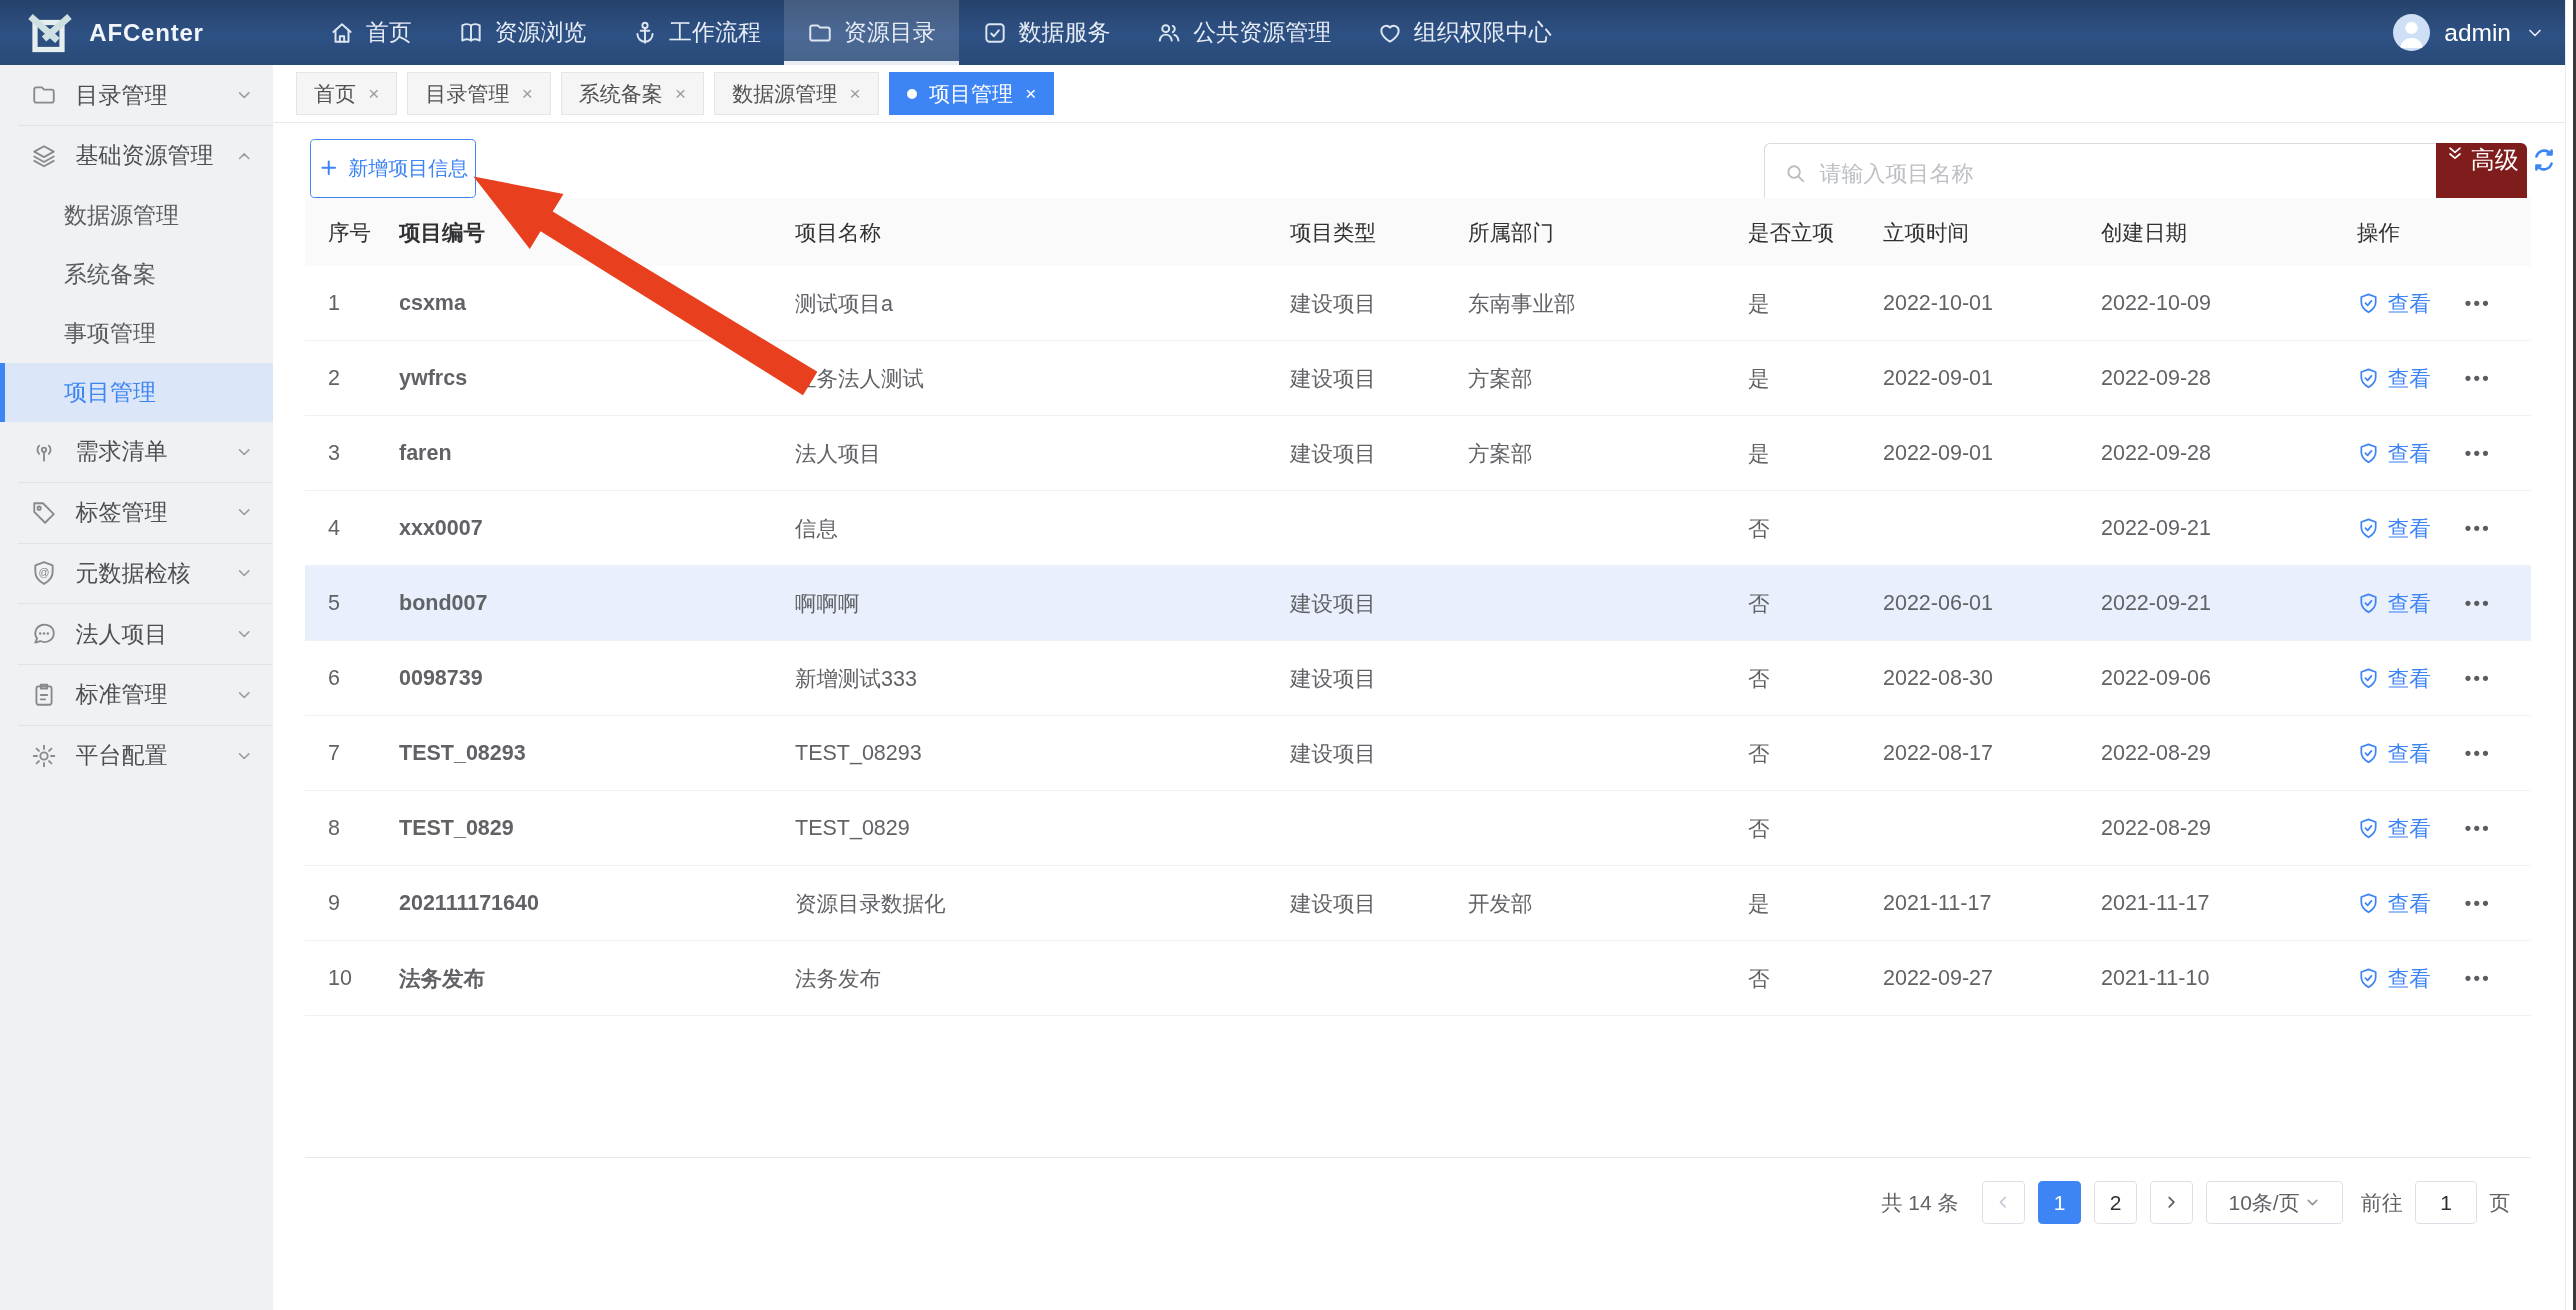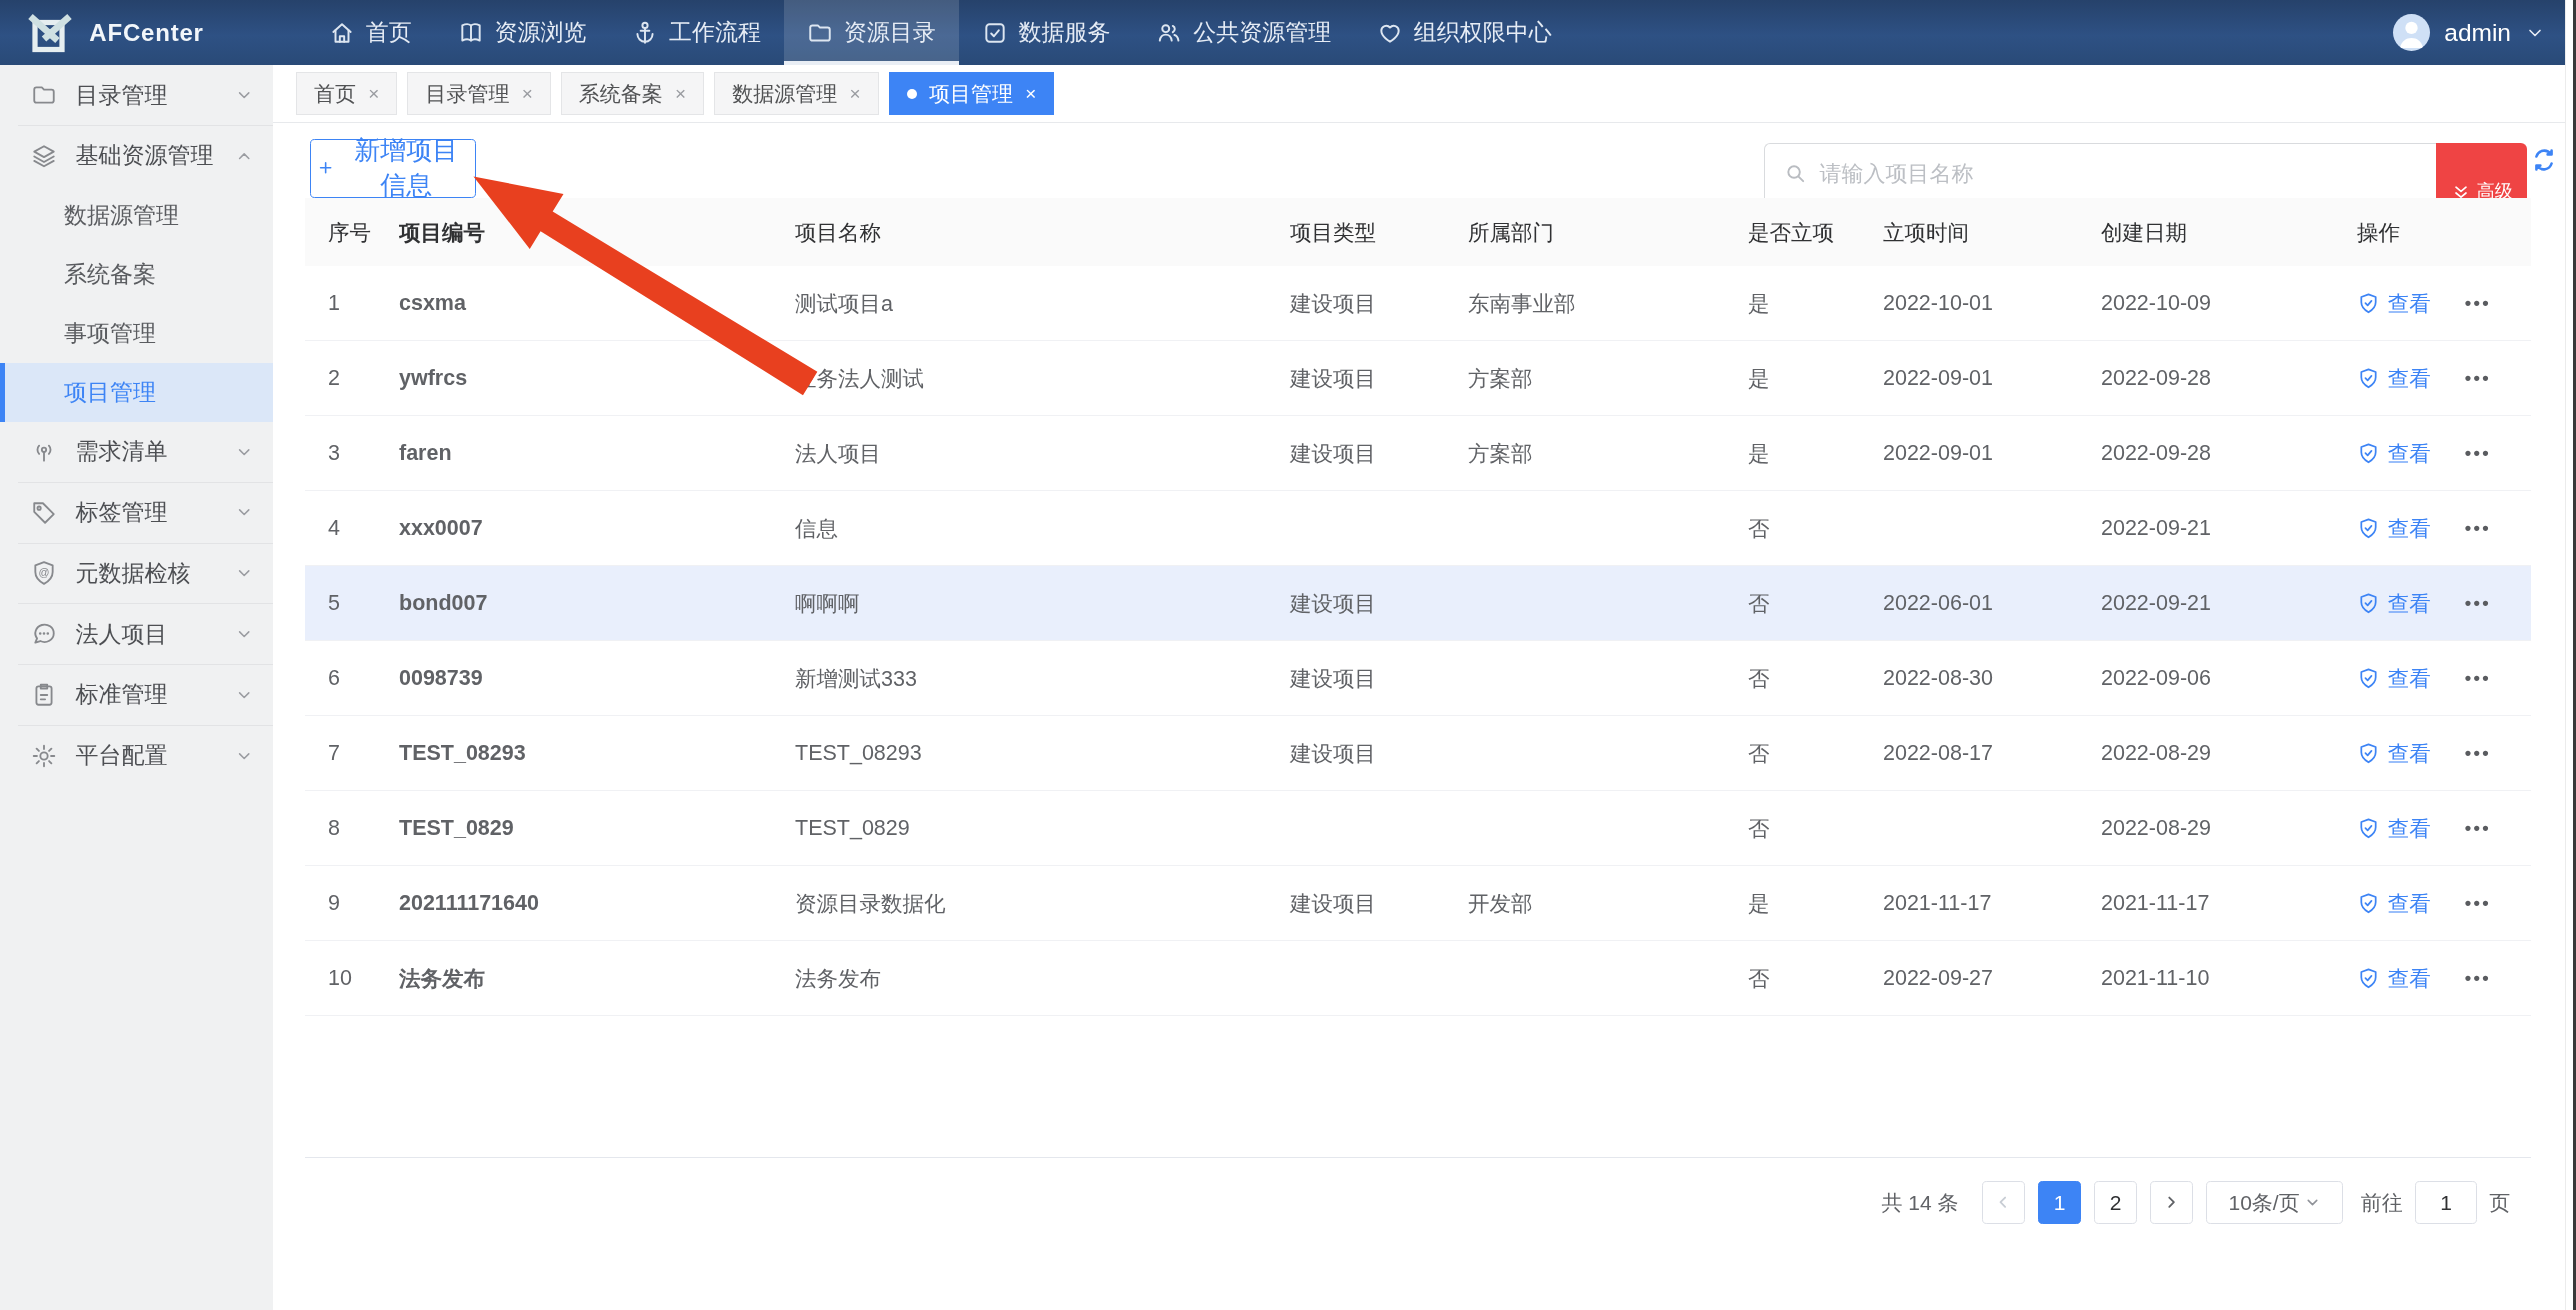--- a/index.html
+++ b/index.html
@@ -44,32 +44,32 @@
   .tab{height:43px;display:flex;align-items:center;gap:12.3px;padding:0 17px;background:#f5f5f6;
     border:0.8px solid #e4e5e7;font-size:21px;color:#515254;cursor:pointer;box-sizing:border-box;}
   .tab .tab-close{color:#9a9ca1;font-size:19px;line-height:1;}
   .tab.active{background:#3d84f5;border-color:#3d84f5;color:#fff;}
   .tab.active .tab-close{color:#fff;}
   .tab-dot{width:10px;height:10px;border-radius:50%;background:#fff;}
 
   
   .content{position:absolute;left:273px;top:124px;right:10.7px;bottom:0;background:#fff;}
   .add-btn{position:absolute;left:37px;top:14.6px;width:166px;height:59px;background:#fff;
-    border:1.5px solid #3d84f5;border-radius:4.6px;color:#3d84f5;font-size:26px;
+    border:1.5px solid #3d84f5;border-radius:4.6px;color:#3d84f5;font-size:20px;
     display:flex;align-items:center;justify-content:center;gap:9.2px;cursor:pointer;box-sizing:border-box;}
   .add-btn svg{width:21.5px;height:21.5px;stroke:#3d84f5;stroke-width:2.2;fill:none;stroke-linecap:round;}
 
   .search-wrap{position:absolute;top:19px;right:38px;height:61px;display:flex;}
   .search-box{width:672px;height:61px;border:0.8px solid #d9dbde;border-right:none;border-radius:6.1px 0 0 6.1px;
     display:flex;align-items:center;padding-left:18.4px;gap:10.7px;box-sizing:border-box;background:#fff;}
   .search-box svg{width:23px;height:23px;stroke:#b9bcc1;stroke-width:2;fill:none;stroke-linecap:round;}
   .search-input{border:none;outline:none;flex:1;font-size:22px;color:#333;font-family:"Liberation Sans",sans-serif;height:54px;background:transparent;}
   .search-input::placeholder{color:#bcbfc4;}
-  .adv-btn{width:91px;height:61px;background:#ef4444;border:none;border-radius:0 6.1px 6.1px 0;color:#fff;
-    font-size:18px;display:flex;align-items:flex-end;justify-content:center;gap:6.1px;cursor:pointer;}
+  .adv-btn{width:91px;height:61px;background:#7f1d1d;border:none;border-radius:0 6.1px 6.1px 0;color:#fff;
+    font-size:24px;display:flex;align-items:flex-start;justify-content:center;gap:6.1px;cursor:pointer;}
   .adv-btn svg{width:20px;height:20px;stroke:#fff;stroke-width:2;fill:none;stroke-linecap:round;stroke-linejoin:round;}
   .refresh-btn{position:absolute;top:21.5px;right:4.6px;width:31px;height:31px;cursor:pointer;}
   .refresh-btn svg{width:28px;height:28px;stroke:#3d84f5;stroke-width:2.2;fill:none;stroke-linecap:round;stroke-linejoin:round;}
 
   
   .table{position:absolute;left:32px;right:34px;top:74px;}
   .thead{display:flex;align-items:center;height:68px;background:#fafafa;font-size:21.5px;color:#303133;font-weight:500;}
   .trow{display:flex;align-items:center;height:74px;font-size:21.5px;color:#606266;border-bottom:0.8px solid #f0f1f4;}
   .trow.hl{background:#e9effc;}
   .cell{box-sizing:border-box;flex:0 0 auto;white-space:nowrap;overflow:hidden;}

